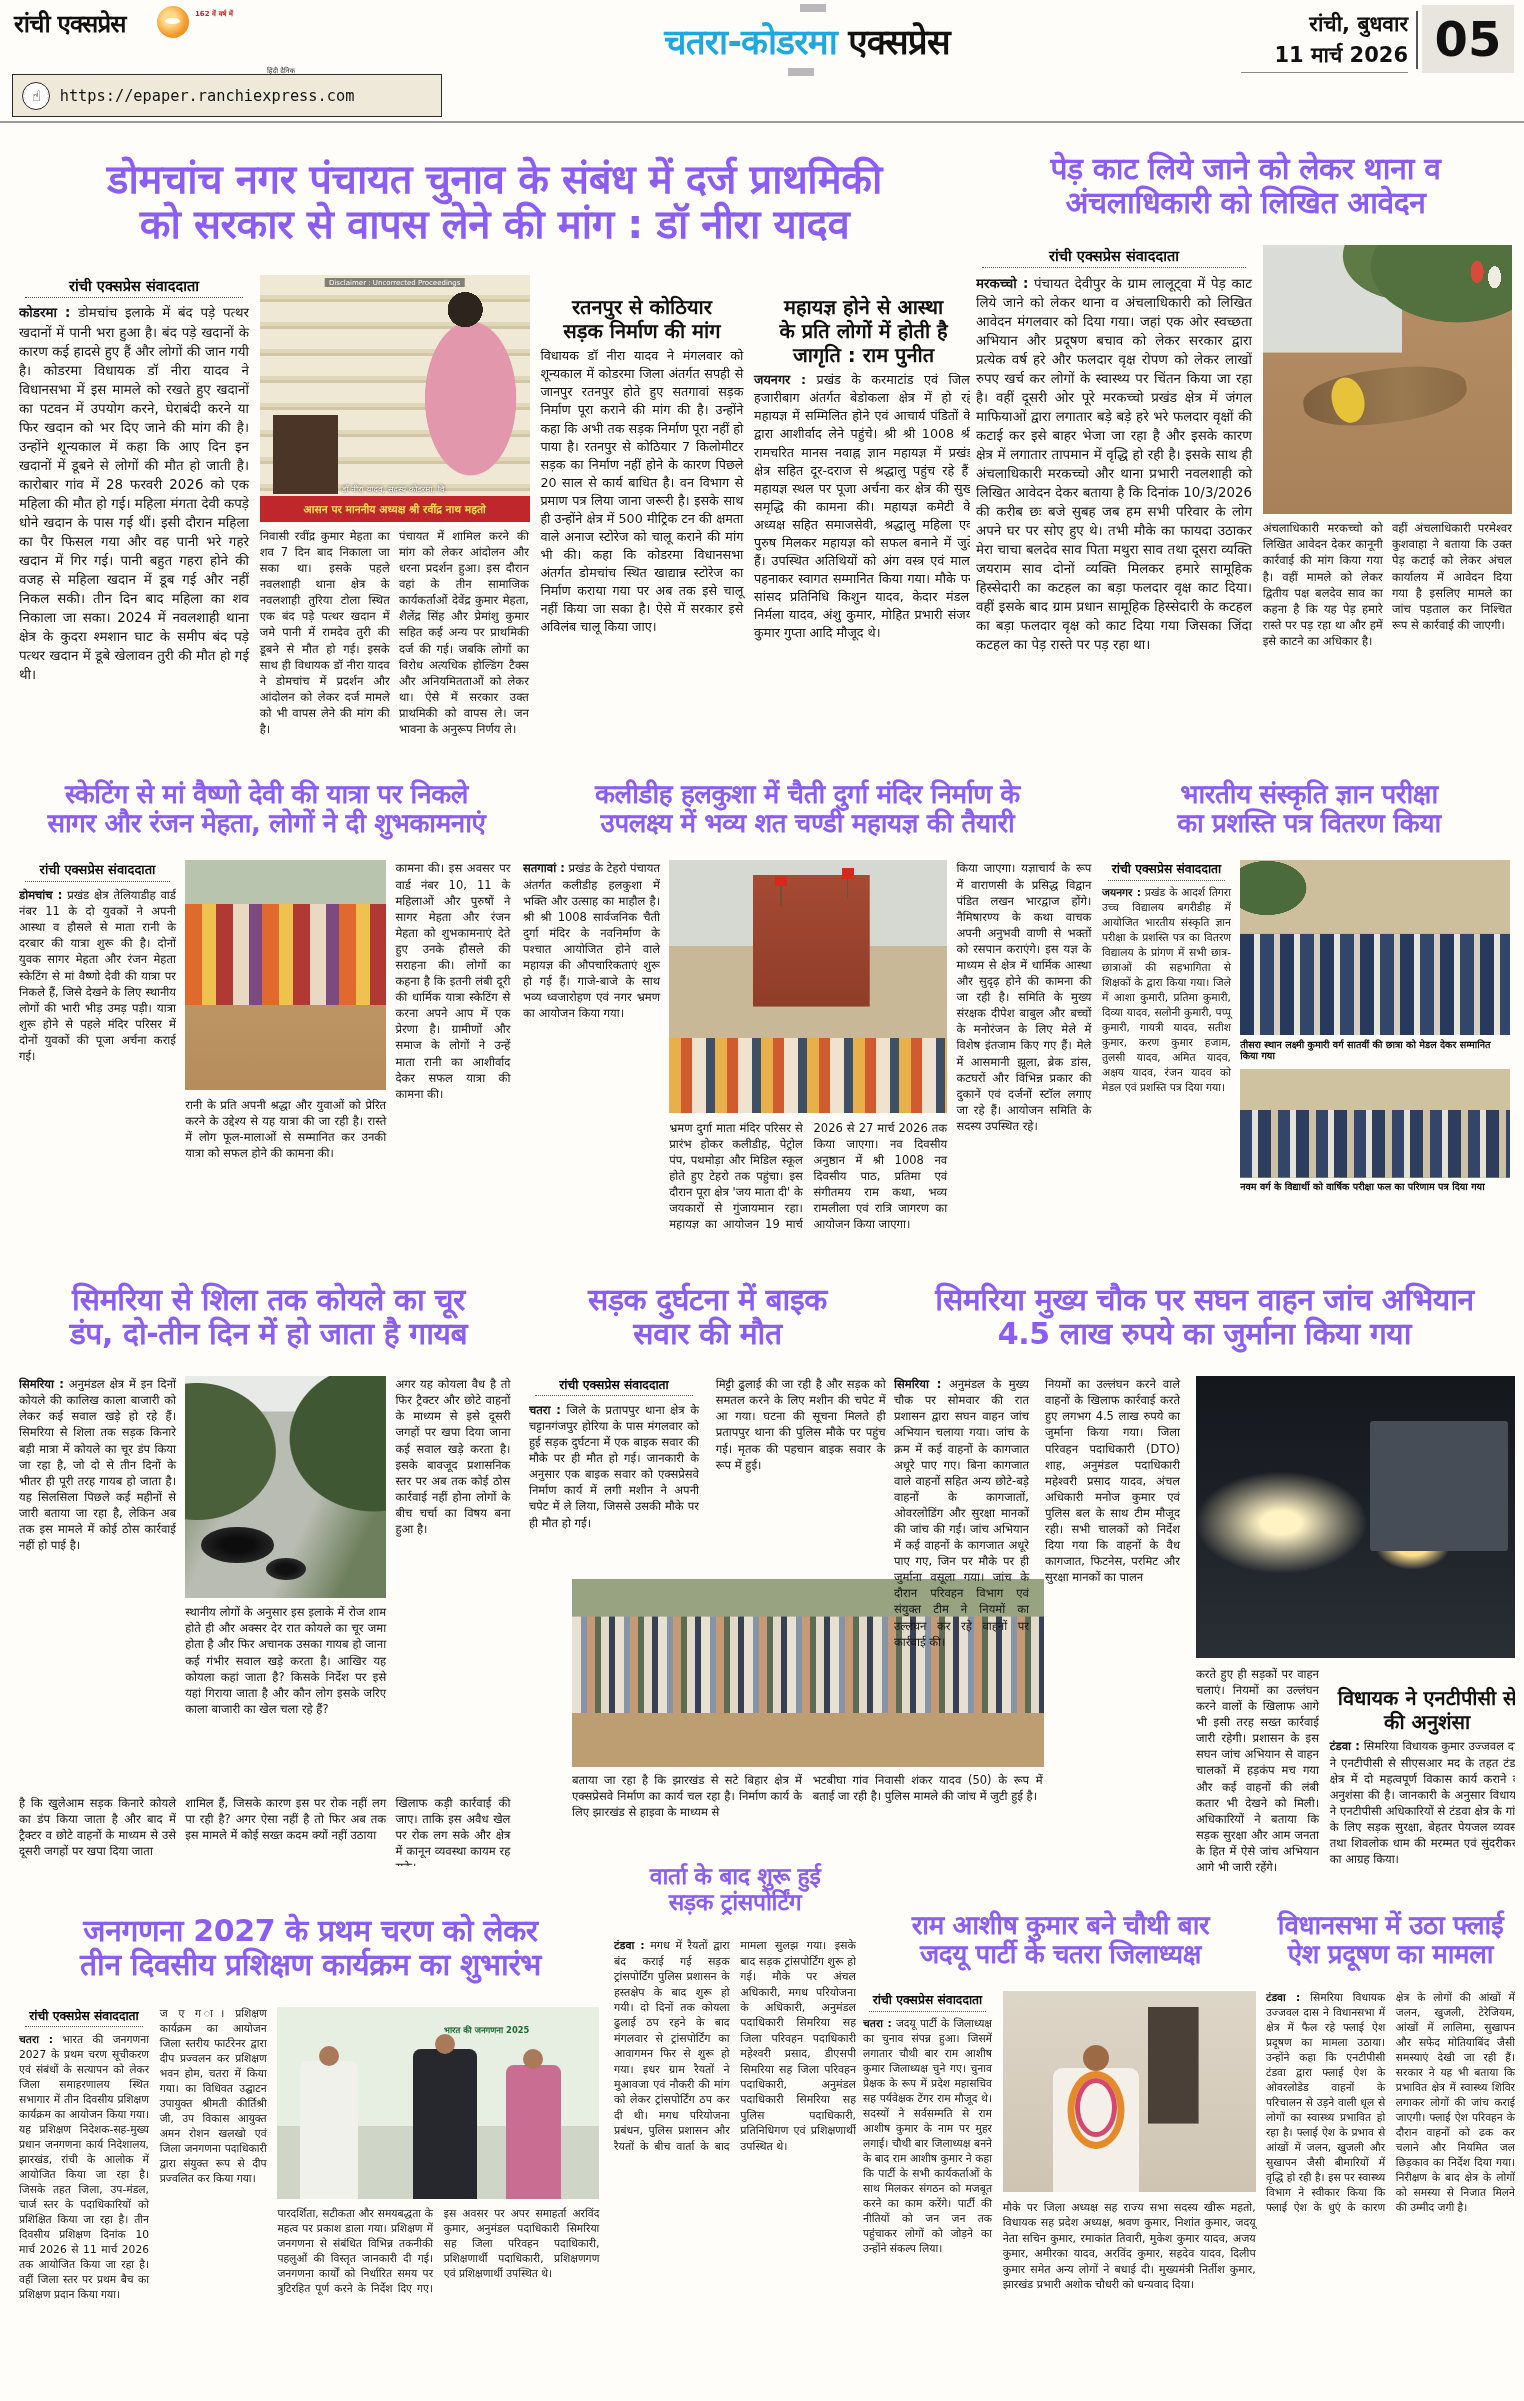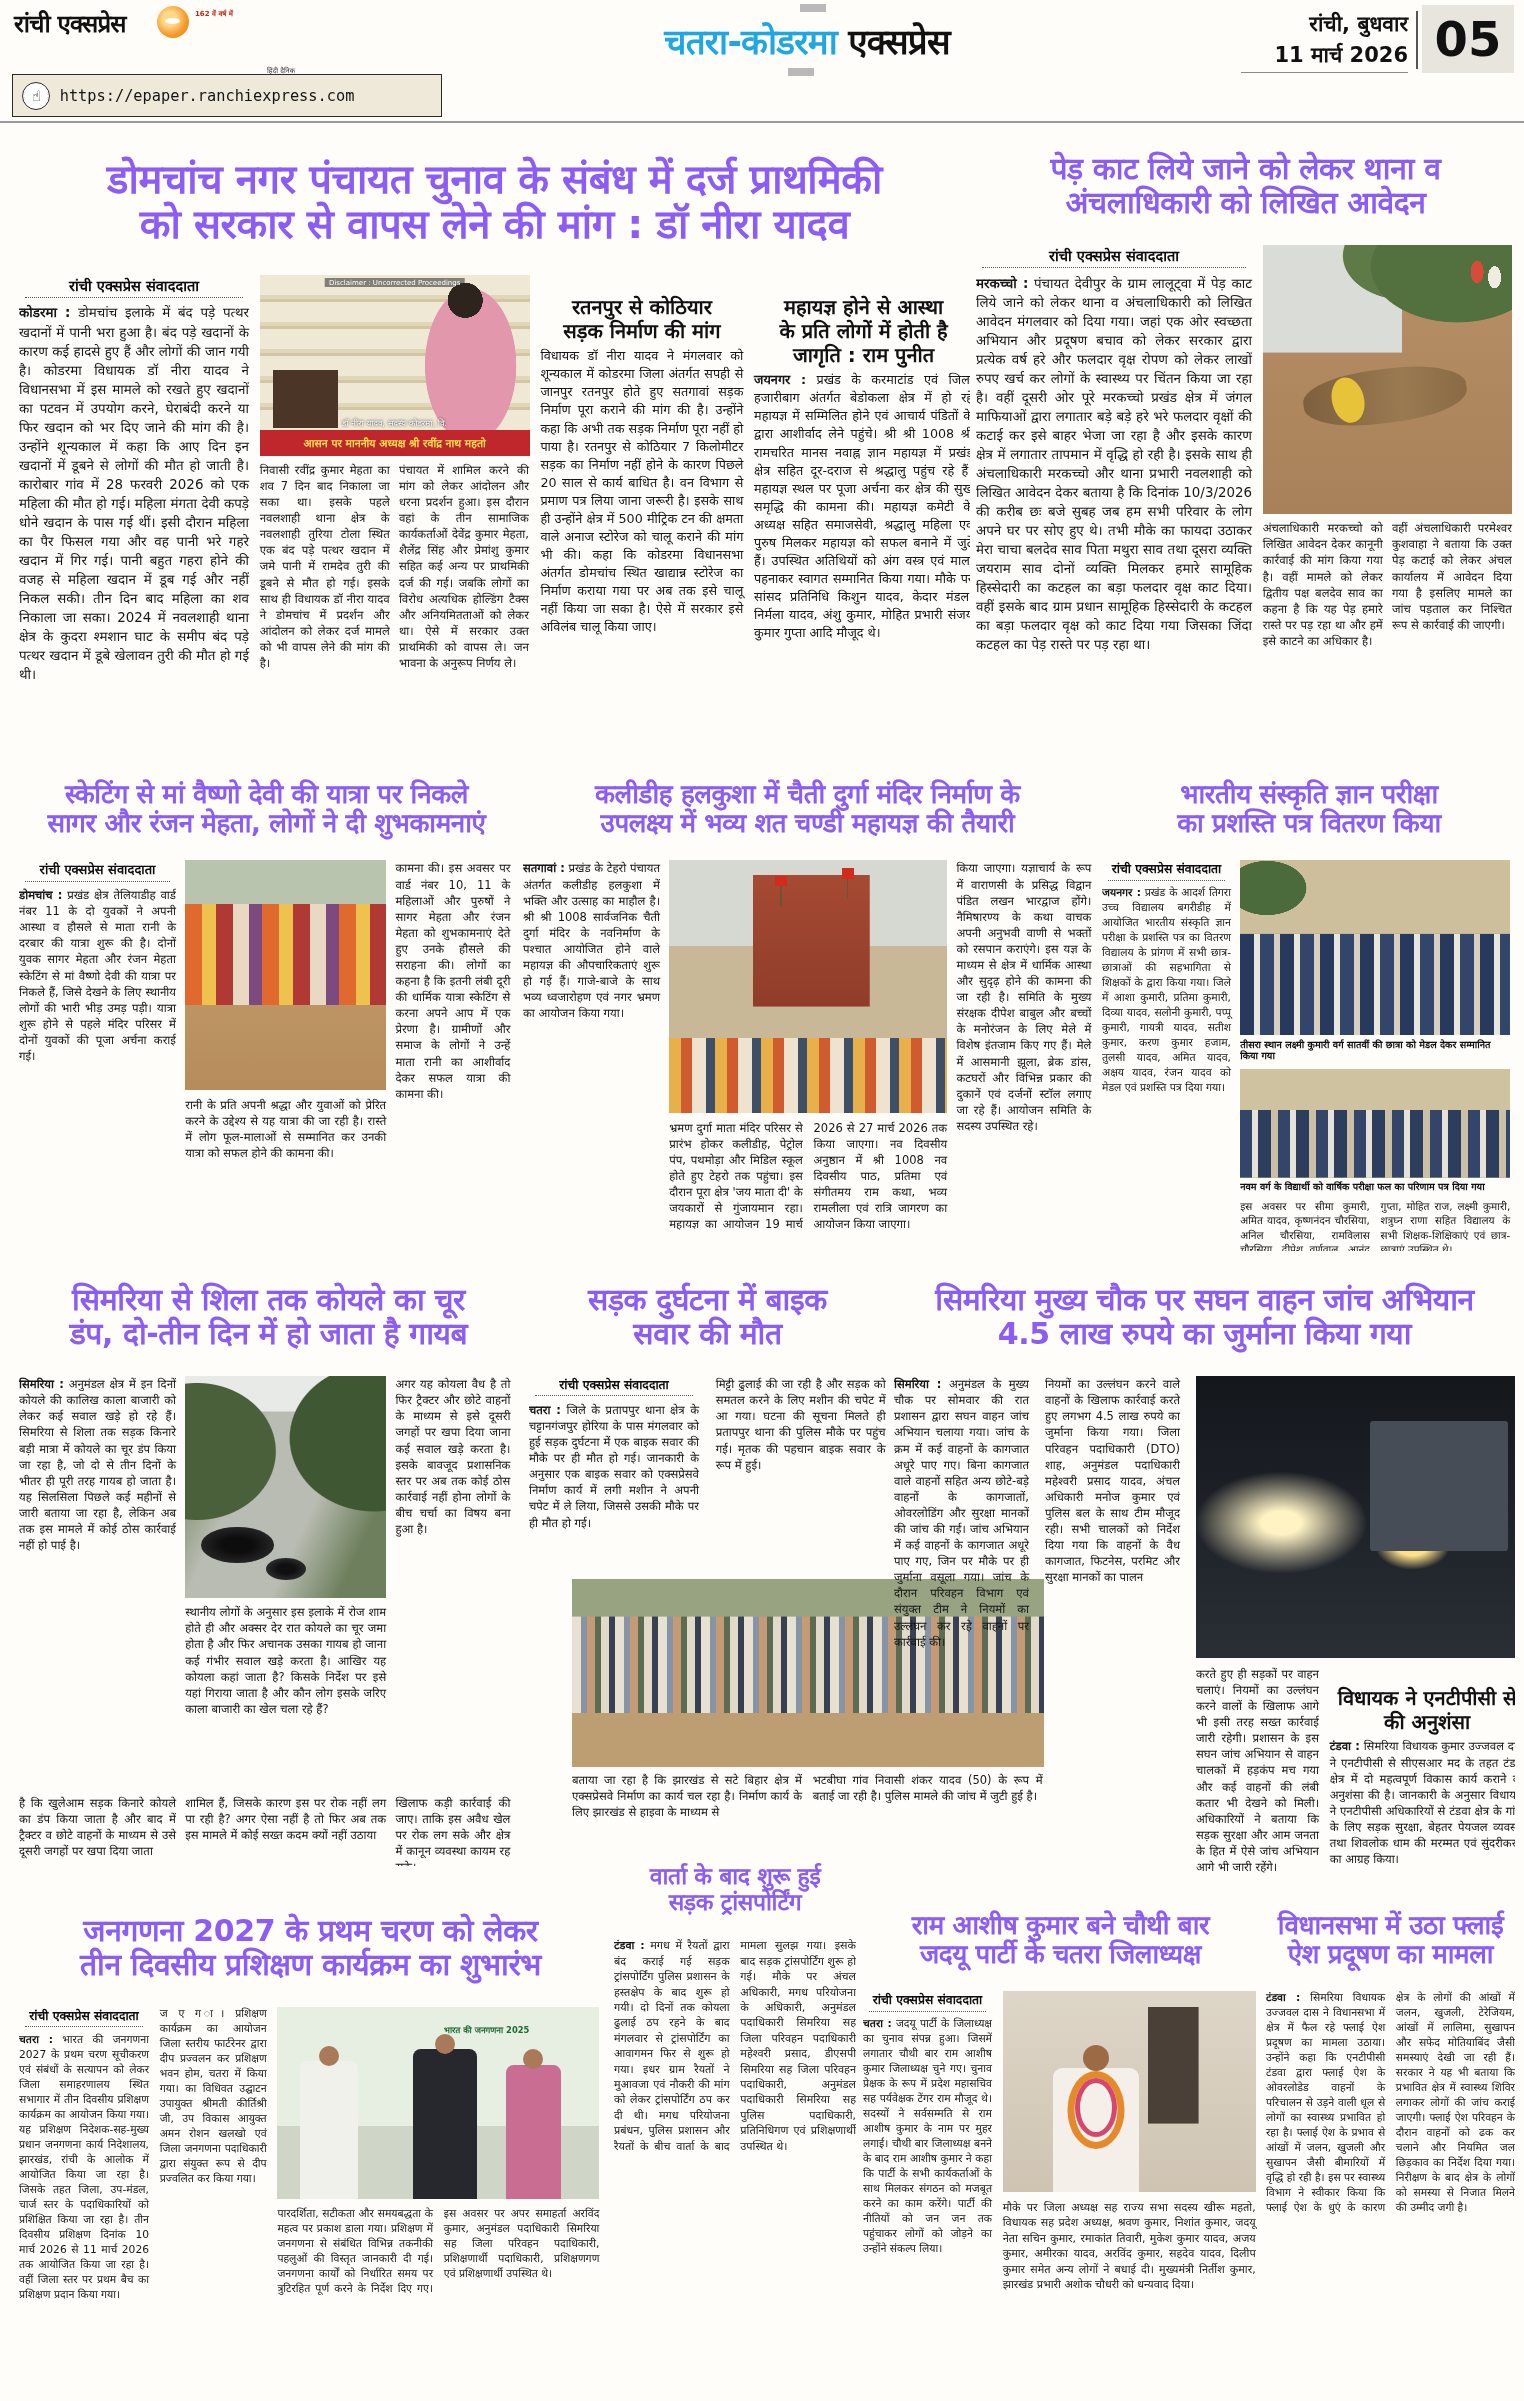--- a/index.html
+++ b/index.html
@@ -167,21 +167,21 @@
     <h1 class="hl h-lead">
       <span>डोमचांच नगर पंचायत चुनाव के संबंध में दर्ज प्राथमिकी</span>
       <span>को सरकार से वापस लेने की मांग :  डॉ नीरा यादव</span>
     </h1>
     <div class="flex" style="gap:10.7px;margin-top:9.2px;height:483px;">
       <div style="flex:0 0 230px;">
         <div class="byline">रांची एक्सप्रेस संवाददाता</div>
         <div class="bt" style="font-size:13.4px;"><span class="dl">कोडरमा :</span> <span>डोमचांच इलाके में बंद पड़े पत्थर खदानों में पानी भरा हुआ है। बंद पड़े खदानों के कारण कई हादसे हुए हैं और लोगों की जान गयी है। कोडरमा विधायक डॉ नीरा यादव ने विधानसभा में इस मामले को रखते हुए खदानों का पटवन में उपयोग करने, घेराबंदी करने या फिर खदान को भर दिए जाने की मांग की है। उन्होंने शून्यकाल में कहा कि आए दिन इन खदानों में डूबने से लोगों की मौत हो जाती है। कारोबार गांव में 28 फरवरी 2026 को एक महिला की मौत हो गई। महिला मंगता देवी कपड़े धोने खदान के पास गई थीं। इसी दौरान महिला का पैर फिसल गया और वह पानी भरे गहरे खदान में गिर गई। पानी बहुत गहरा होने की वजह से महिला खदान में डूब गई और नहीं निकल सकी। तीन दिन बाद महिला का शव निकाला जा सका। 2024 में नवलशाही थाना क्षेत्र के कुदरा श्मशान घाट के समीप बंद पड़े पत्थर खदान में डूबे खेलावन तुरी की मौत हो गई थी।</span></div>
       </div>
       <div style="flex:0 0 270px;">
-        <div class="photo ph-assembly" style="width:270px;height:181px;">
+        <div class="photo ph-assembly" style="width:270px;height:247px;">
           <div class="pod"></div>
           <div class="ph-note">Disclaimer : Uncorrected Proceedings</div>
           <div class="ph-line1">डॉ नीरा यादव, सदस्य कोडरमा, वि.</div>
           <div class="red-strip">
               <span>आसन पर माननीय अध्यक्ष श्री रवींद्र नाथ महतो</span>
             </div>
         </div>
         <div class="mini-row">
           <div class="bt-s" style="flex:0 0 130px;">निवासी रवींद्र कुमार मेहता का शव 7 दिन बाद निकाला जा सका था। इसके पहले नवलशाही थाना क्षेत्र के नवलशाही तुरिया टोला स्थित एक बंद पड़े पत्थर खदान में जमे पानी में रामदेव तुरी की डूबने से मौत हो गई। इसके साथ ही विधायक डॉ नीरा यादव ने डोमचांच में प्रदर्शन और आंदोलन को लेकर दर्ज मामले को भी वापस लेने की मांग की है।</div>
           <div class="bt-s" style="flex:0 0 130px;">पंचायत में शामिल करने की मांग को लेकर आंदोलन और धरना प्रदर्शन हुआ। इस दौरान वहां के तीन सामाजिक कार्यकर्ताओं देवेंद्र कुमार मेहता, शैलेंद्र सिंह और प्रेमांशु कुमार सहित कई अन्य पर प्राथमिकी दर्ज की गई। जबकि लोगों का विरोध अत्यधिक होल्डिंग टैक्स और अनियमितताओं को लेकर था। ऐसे में सरकार उक्त प्राथमिकी को वापस ले। जन भावना के अनुरूप निर्णय ले।</div>
@@ -272,21 +272,20 @@
     <div class="flex" style="gap:9.2px;margin-top:6.1px;height:399px;">
       <div style="flex:0 0 129px;">
         <div class="byline" style="font-size:12.3px;">रांची एक्सप्रेस संवाददाता</div>
         <div class="bt-s" style="font-size:10.7px;"><span class="dl">जयनगर :</span> <span>प्रखंड के आदर्श तिगरा उच्च विद्यालय बगरीडीह में आयोजित भारतीय संस्कृति ज्ञान परीक्षा के प्रशस्ति पत्र का वितरण विद्यालय के प्रांगण में सभी छात्र-छात्राओं की सहभागिता से शिक्षकों के द्वारा किया गया। जिले में आशा कुमारी, प्रतिमा कुमारी, दिव्या यादव, सलोनी कुमारी, पप्पू कुमारी, गायत्री यादव, सतीश कुमार, करण कुमार हजाम, तुलसी यादव, अमित यादव, अक्षय यादव, रंजन यादव को मेडल एवं प्रशस्ति पत्र दिया गया।</span></div>
       </div>
       <div style="flex:0 0 270px;">
         <div class="photo ph-students1" style="width:270px;height:175px;"></div>
         <div class="cap">तीसरा स्थान लक्ष्मी कुमारी वर्ग सातवीं की छात्रा को मेडल देकर सम्मानित किया गया</div>
         <div class="photo ph-students2" style="width:270px;height:109px;"></div>
         <div class="cap">नवम वर्ग के विद्यार्थी को वार्षिक परीक्षा फल का परिणाम पत्र दिया गया</div>
-        <div class="bt-s two-col" style="font-size:10.4px;">इस अवसर पर सीमा कुमारी, अमित यादव, कृष्णनंदन चौरसिया, अनिल चौरसिया, रामविलास चौरसिया, दीपेश वर्णवाल, आनंद गुप्ता, मोहित राज, लक्ष्मी कुमारी, शत्रुघ्न राणा सहित विद्यालय के सभी शिक्षक-शिक्षिकाएं एवं छात्र-छात्राएं उपस्थित थे।</div>
       </div>
     </div>
   </section>
 
   <section class="art" style="left:19px;top:1258px;width:499px;height:608px;">
     <h2 class="hl h-xl">
       <span>सिमरिया से शिला तक कोयले का चूर</span>
       <span>डंप, दो-तीन दिन में हो जाता है गायब</span>
     </h2>
     <div class="flex" style="gap:9.2px;margin-top:7.7px;height:414px;">

